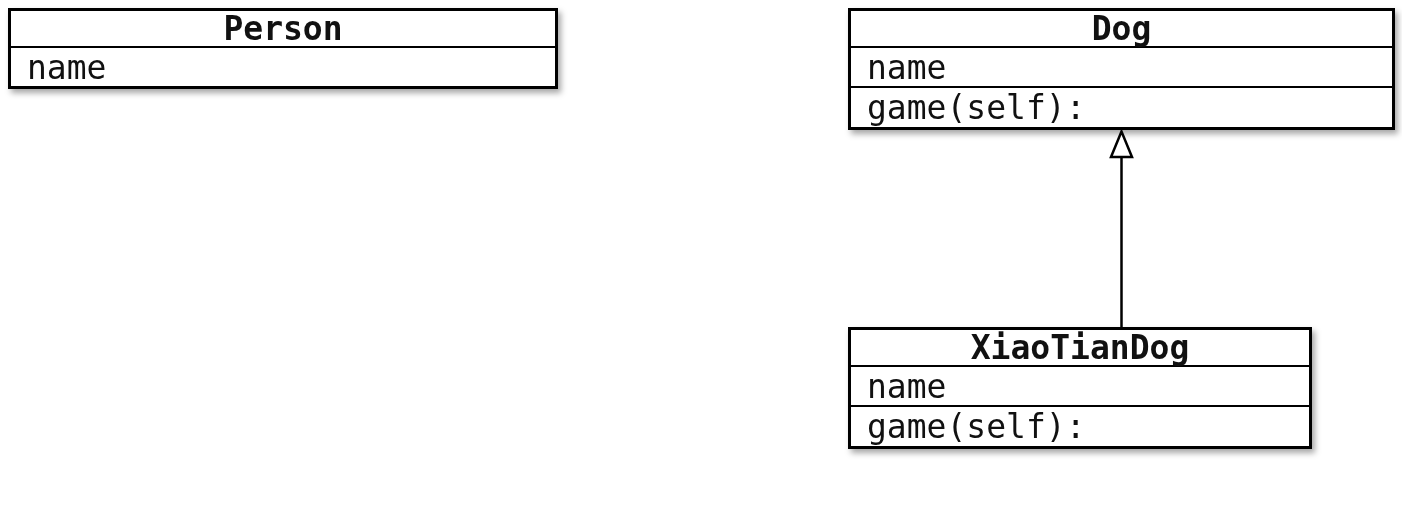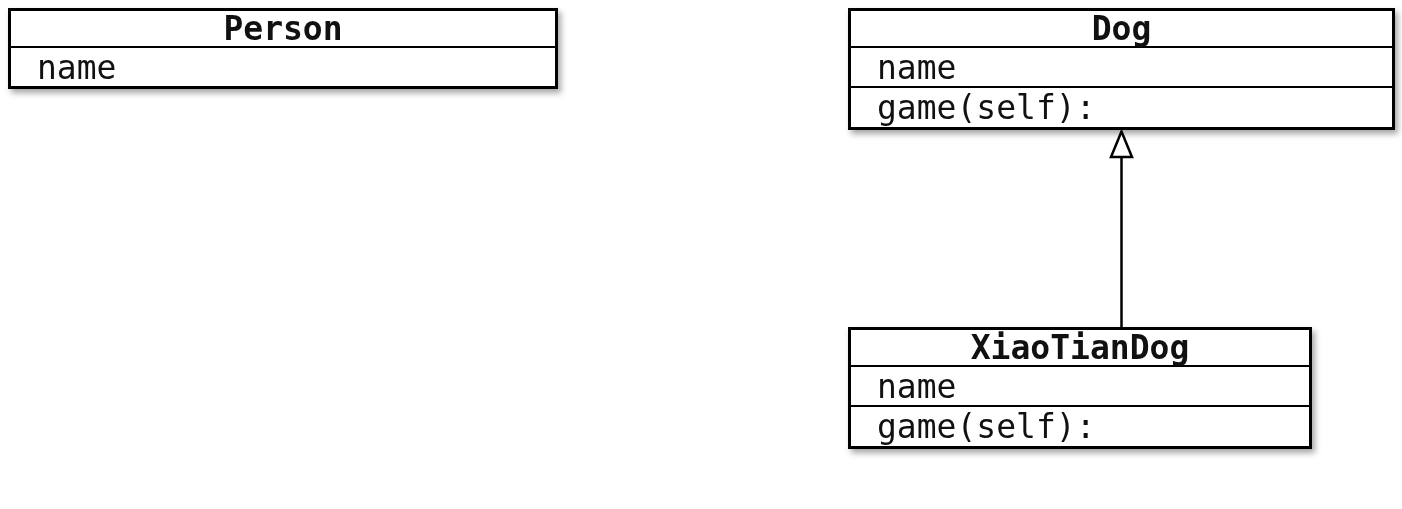--- a/index.html
+++ b/index.html
@@ -24,21 +24,21 @@
     box-sizing: border-box;
     border: 3px solid #000000;
     background: #ffffff;
     box-shadow: 3px 4px 6px rgba(0, 0, 0, 0.35);
     font-size: 33px;
     color: #111111;
   }
   .class-box .row {
     display: flex;
     align-items: center;
-    padding: 0 26px;
+    padding: 0 16px;
     height: 38px;
     border-top: 2.5px solid #000000;
     white-space: pre;
     line-height: 1;
   }
   .class-box .row.title-row {
     justify-content: center;
     font-weight: bold;
     border-top: none;
     height: 35px;

